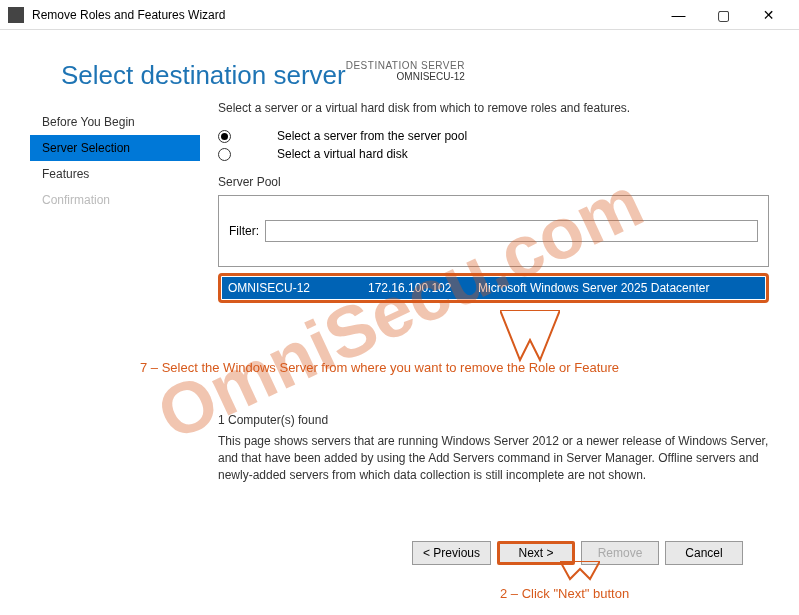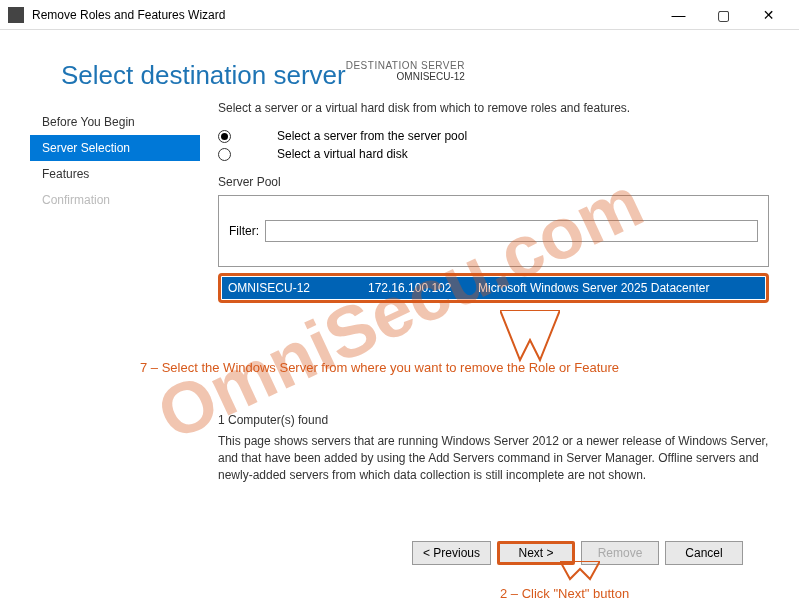--- a/index.html
+++ b/index.html
@@ -10,21 +10,21 @@
 .win-btns { display: flex; }
 .win-btn { width: 45px; height: 28px; display: flex; align-items: center; justify-content: center; font-size: 14px; color: #000; }
 .header { padding: 30px 40px 10px 30px; display: flex; justify-content: flex-start; align-items: flex-start; margin-left: 31px; }
 .header h1 { font-size: 26px; font-weight: 300; color: #1e74b4; }
 .dest { text-align: right; font-size: 10px; color: #666; }
 .dest .label { letter-spacing: 0.5px; }
 .dest .val { color: #333; }
 .main { display: flex; padding: 0 30px 10px 30px; }
 .sidebar { width: 170px; padding-top: 8px; }
 .side-item { padding: 6px 12px; font-size: 12px; color: #333; }
-.side-item.active { background: #0078d7; color: #ffffff; }
+.side-item.active { background: #0078d7; color: #000000; }
 .side-item.disabled { color: #bbb; }
 .content { flex: 1; padding-left: 18px; }
 .intro { font-size: 12px; color: #333; margin-bottom: 14px; }
 .radios { margin-bottom: 14px; }
 .radio-row { display: flex; align-items: center; margin-bottom: 4px; font-size: 12px; gap: 40px; }
 .radio-dot { width: 13px; height: 13px; border: 1px solid #333; border-radius: 50%; margin-right: 6px; position: relative; display: inline-block; }
 .radio-dot.checked::after { content: ""; position: absolute; width: 7px; height: 7px; background: #000; border-radius: 50%; top: 2px; left: 2px; }
 .section-label { font-size: 12px; color: #333; margin-bottom: 6px; }
 .filter-box { border: 1px solid #999; padding: 24px 10px; display: flex; align-items: center; margin-bottom: 6px; }
 .filter-box label { margin-right: 6px; font-size: 12px; }

